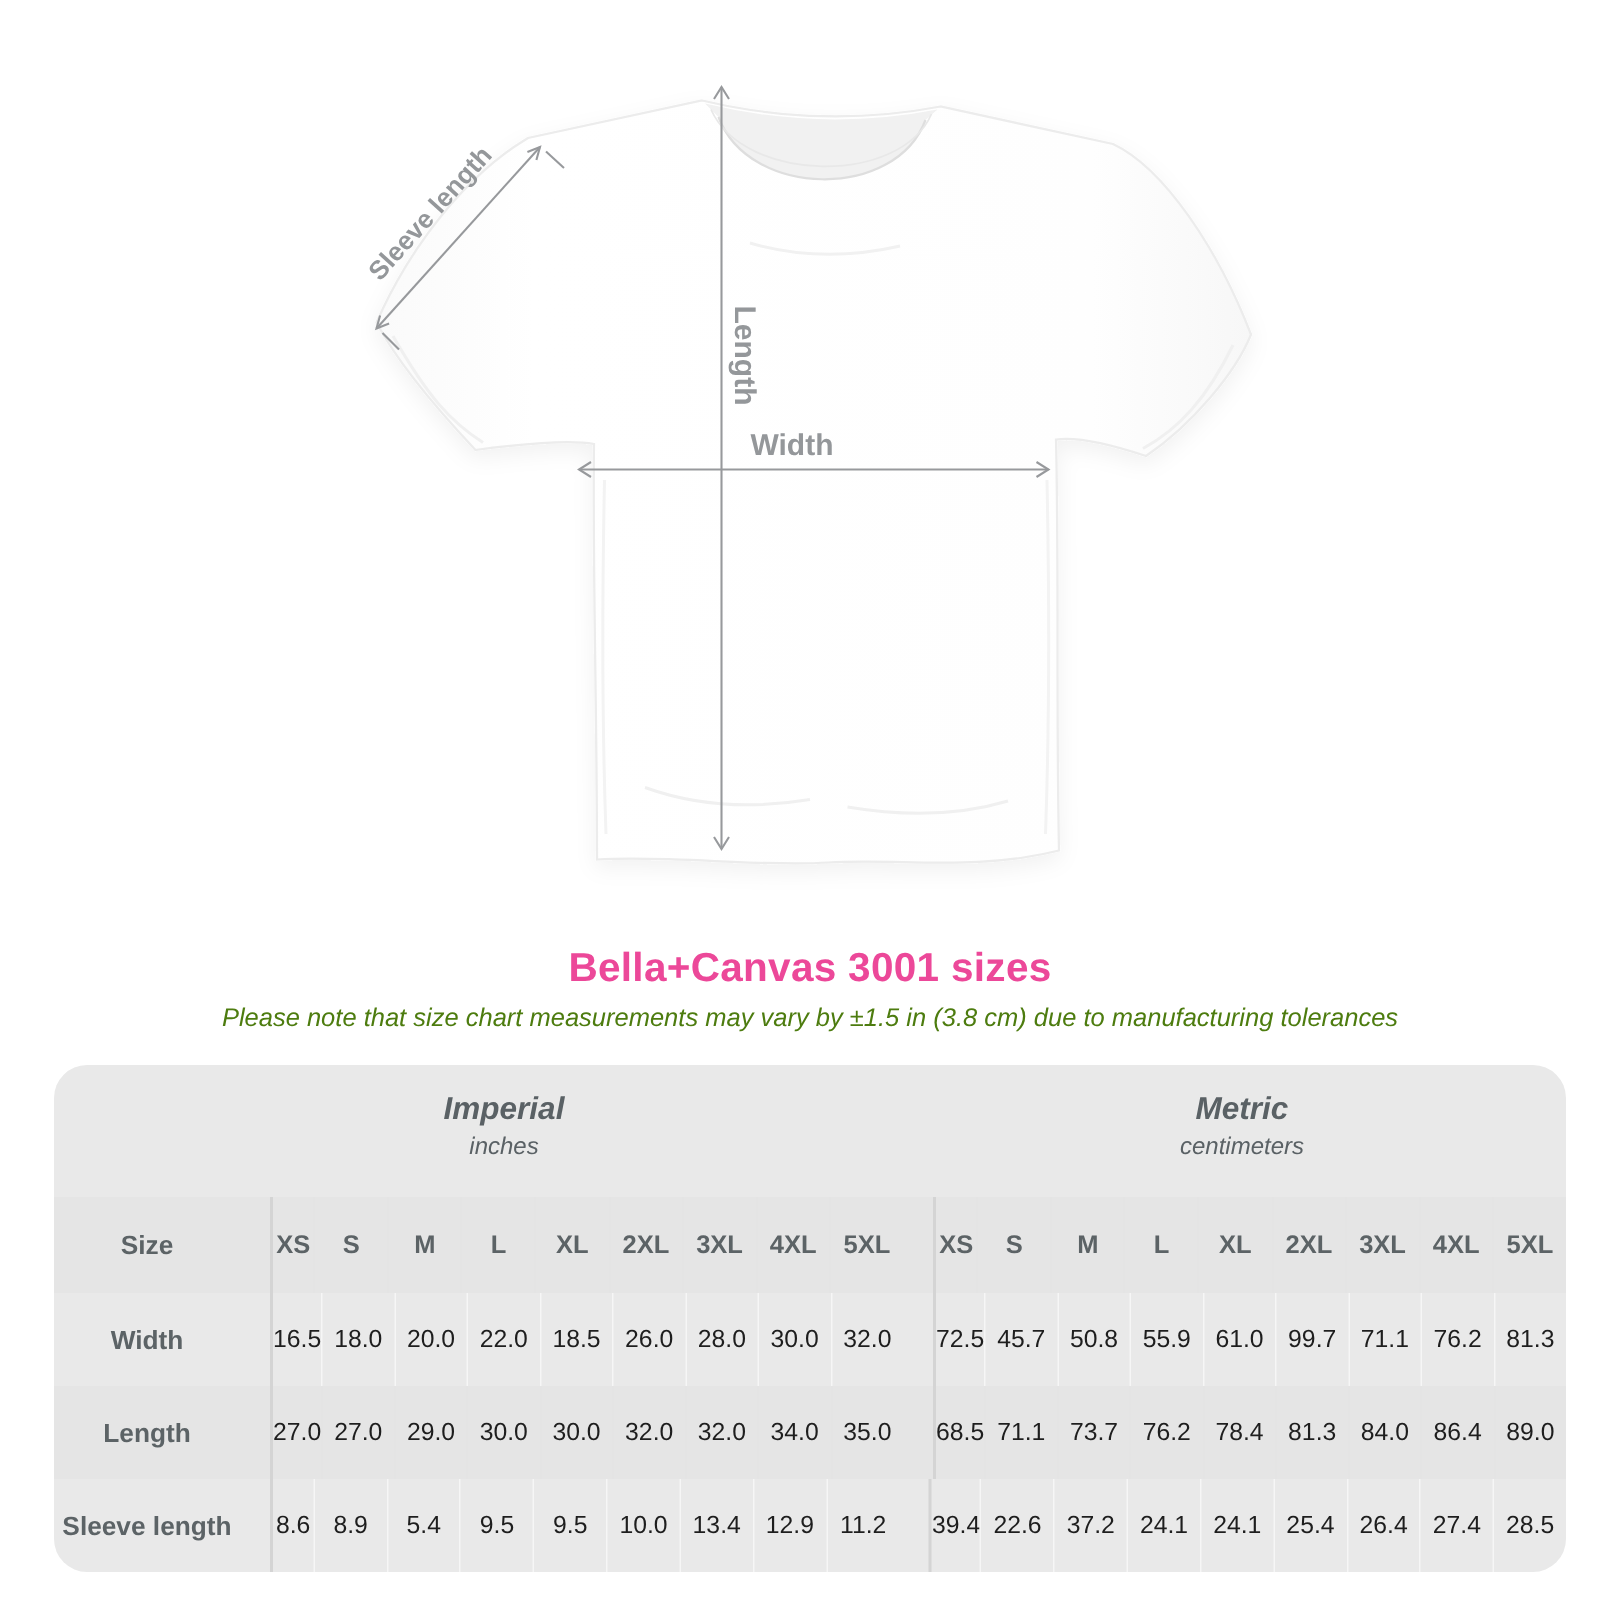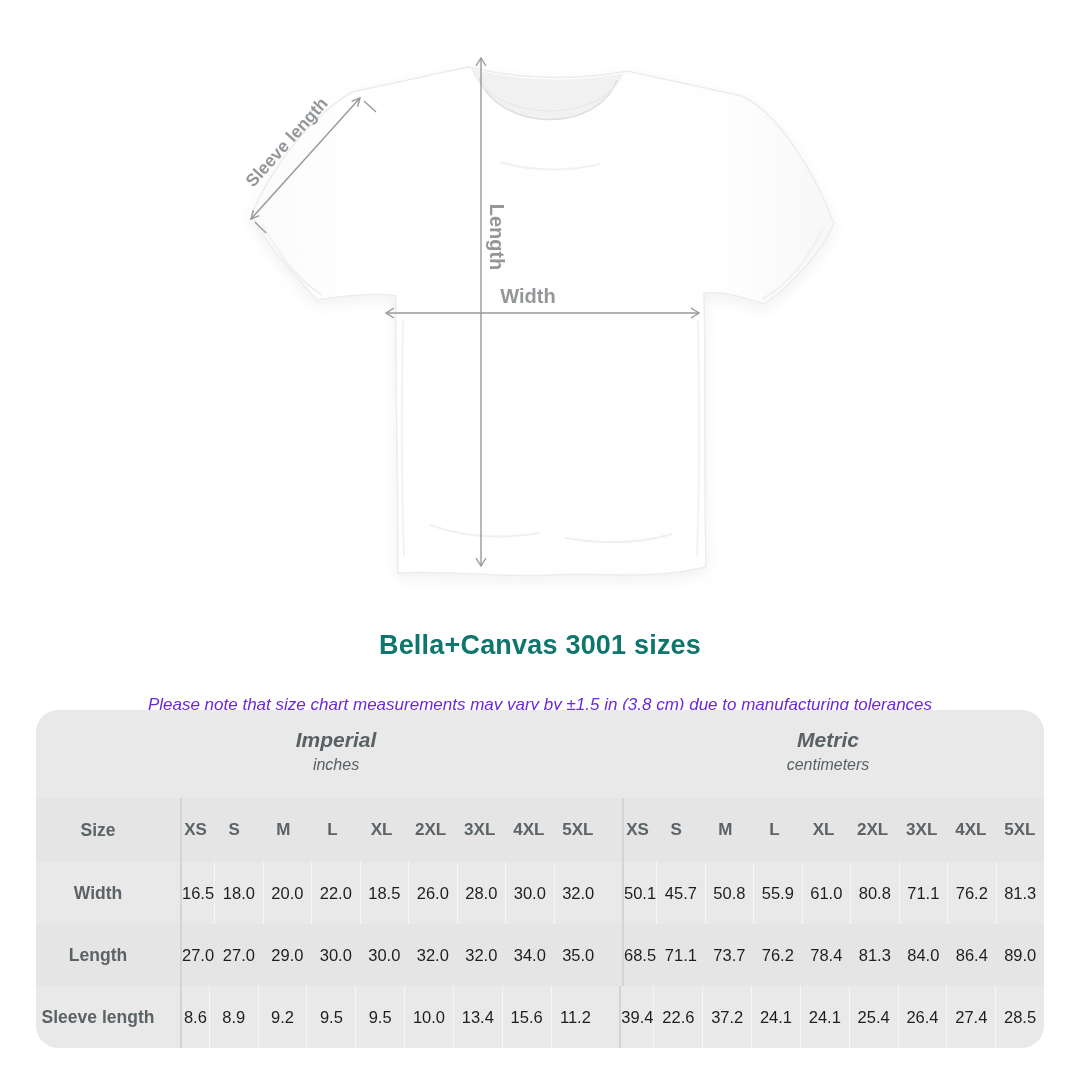--- a/index.html
+++ b/index.html
@@ -7,25 +7,25 @@
     position:relative;width:1080px;height:1080px;background:#ffffff;
     font-family:"Liberation Sans", sans-serif;overflow:hidden;
   }
   
   .shirt-svg{position:absolute;left:0;top:0;}
   .dim-line{stroke:#97999c;stroke-width:1.4;fill:none;}
   .dim-label{fill:#94979a;font-weight:bold;font-family:"Liberation Sans",sans-serif;}
   
   .page-title{
     position:absolute;top:630px;left:0;width:100%;text-align:center;
-    font-size:27px;font-weight:bold;color:#0f766e;letter-spacing:0.2px;
+    font-size:27px;font-weight:bold;color:#ec4899;letter-spacing:0.2px;
   }
   .page-subtitle{
     position:absolute;top:669px;left:0;width:100%;text-align:center;
-    font-size:17px;font-style:italic;color:#6d28d9;margin-top:26px;
+    font-size:17px;font-style:italic;color:#4d7c0f;
   }
   
   .size-table{
     position:absolute;left:36px;top:710px;width:1008px;height:338px;
     border-radius:22px;overflow:hidden;background:#fff;
   }
   .units-band{position:relative;height:88px;background:#e9e9e9;}
   .unit-group{position:absolute;top:18px;text-align:center;color:#5a6165;}
   .unit-imperial{left:0;width:600px;}
   .unit-metric{left:566px;width:452px;}
@@ -161,26 +161,26 @@
           <div class="cell label-cell first">Width</div>
           <div class="cell val-cell strong-left">16.5</div>
           <div class="cell val-cell">18.0</div>
           <div class="cell val-cell">20.0</div>
           <div class="cell val-cell">22.0</div>
           <div class="cell val-cell">18.5</div>
           <div class="cell val-cell">26.0</div>
           <div class="cell val-cell">28.0</div>
           <div class="cell val-cell">30.0</div>
           <div class="cell val-cell">32.0</div>
-          <div class="cell val-cell strong-left">50.1</div>
+          <div class="cell val-cell strong-left">72.5</div>
           <div class="cell val-cell">45.7</div>
           <div class="cell val-cell">50.8</div>
           <div class="cell val-cell">55.9</div>
           <div class="cell val-cell">61.0</div>
-          <div class="cell val-cell">80.8</div>
+          <div class="cell val-cell">99.7</div>
           <div class="cell val-cell">71.1</div>
           <div class="cell val-cell">76.2</div>
           <div class="cell val-cell">81.3</div>
         </div>
         <div class="trow data-row row-white">
           <div class="cell label-cell first">Length</div>
           <div class="cell val-cell strong-left">27.0</div>
           <div class="cell val-cell">27.0</div>
           <div class="cell val-cell">29.0</div>
           <div class="cell val-cell">30.0</div>
@@ -196,26 +196,26 @@
           <div class="cell val-cell">78.4</div>
           <div class="cell val-cell">81.3</div>
           <div class="cell val-cell">84.0</div>
           <div class="cell val-cell">86.4</div>
           <div class="cell val-cell">89.0</div>
         </div>
         <div class="trow data-row row-gray">
           <div class="cell label-cell first">Sleeve length</div>
           <div class="cell val-cell strong-left">8.6</div>
           <div class="cell val-cell">8.9</div>
-          <div class="cell val-cell">9.2</div>
+          <div class="cell val-cell">5.4</div>
           <div class="cell val-cell">9.5</div>
           <div class="cell val-cell">9.5</div>
           <div class="cell val-cell">10.0</div>
           <div class="cell val-cell">13.4</div>
-          <div class="cell val-cell">15.6</div>
+          <div class="cell val-cell">12.9</div>
           <div class="cell val-cell">11.2</div>
           <div class="cell val-cell strong-left">39.4</div>
           <div class="cell val-cell">22.6</div>
           <div class="cell val-cell">37.2</div>
           <div class="cell val-cell">24.1</div>
           <div class="cell val-cell">24.1</div>
           <div class="cell val-cell">25.4</div>
           <div class="cell val-cell">26.4</div>
           <div class="cell val-cell">27.4</div>
           <div class="cell val-cell">28.5</div>

